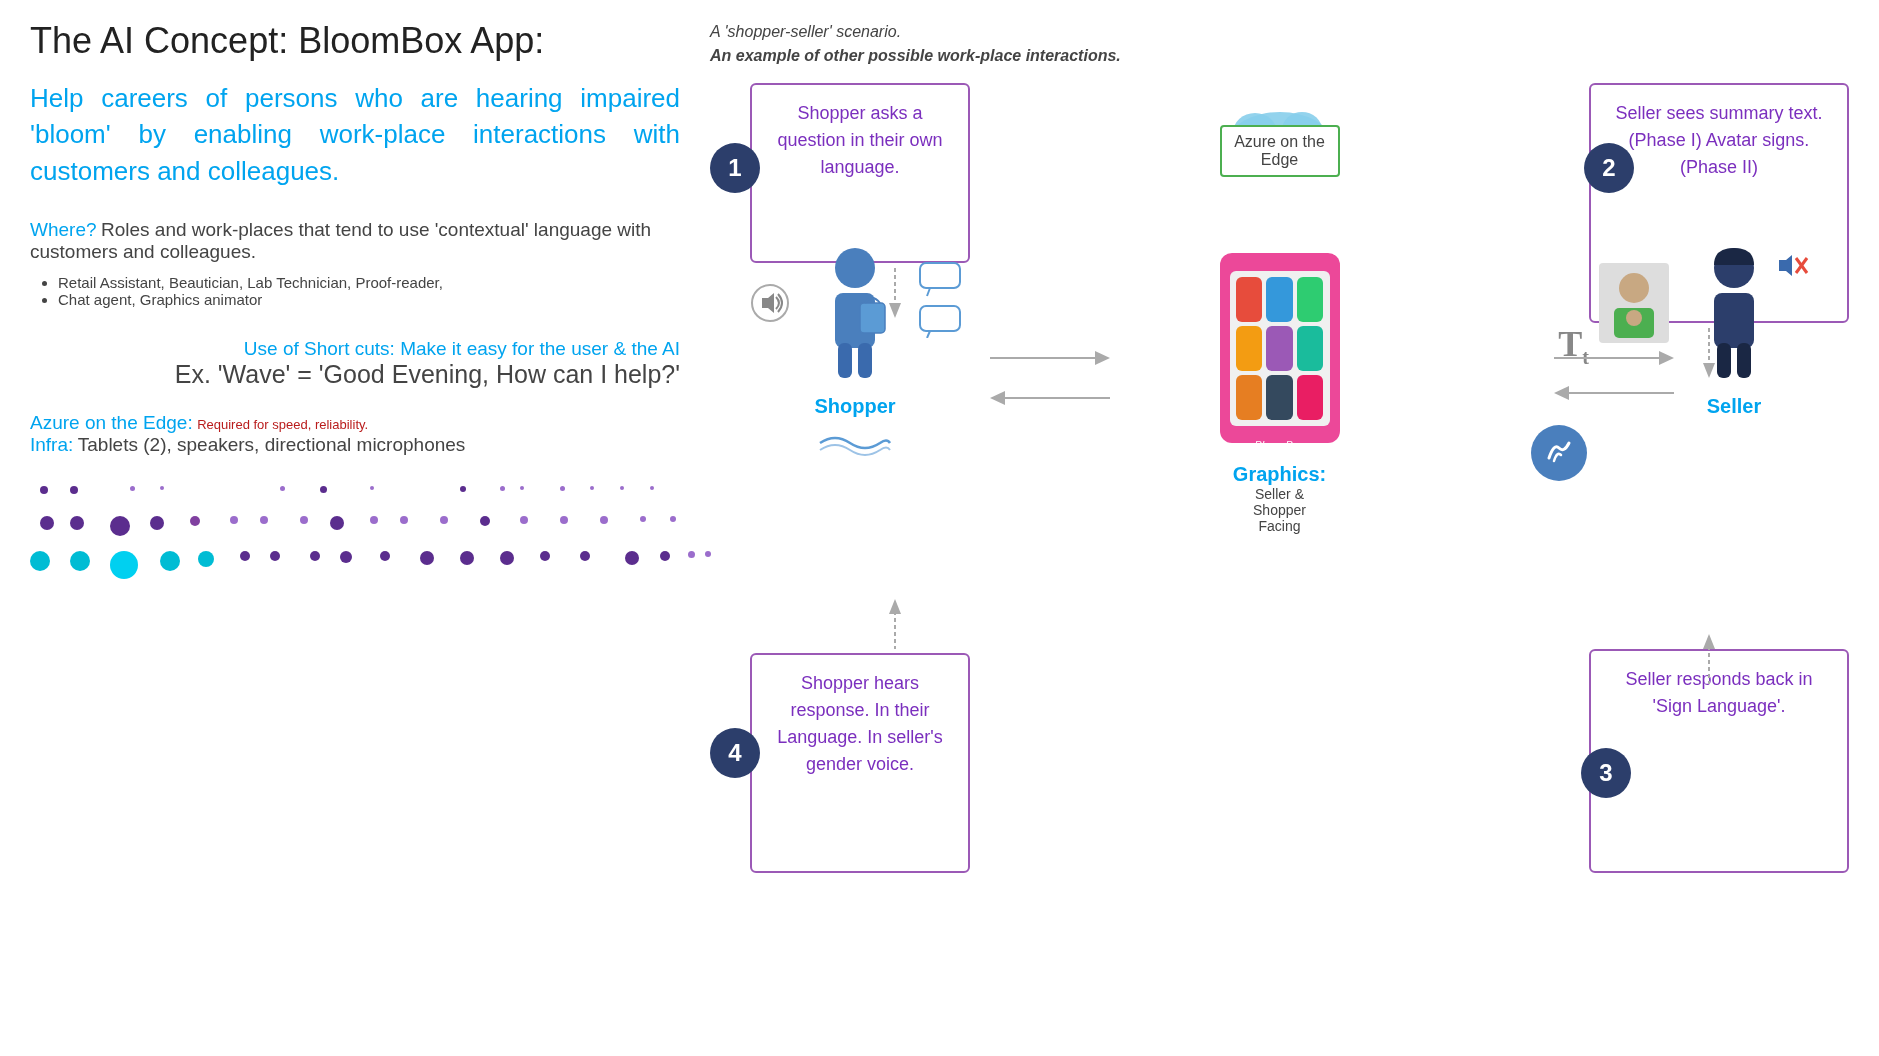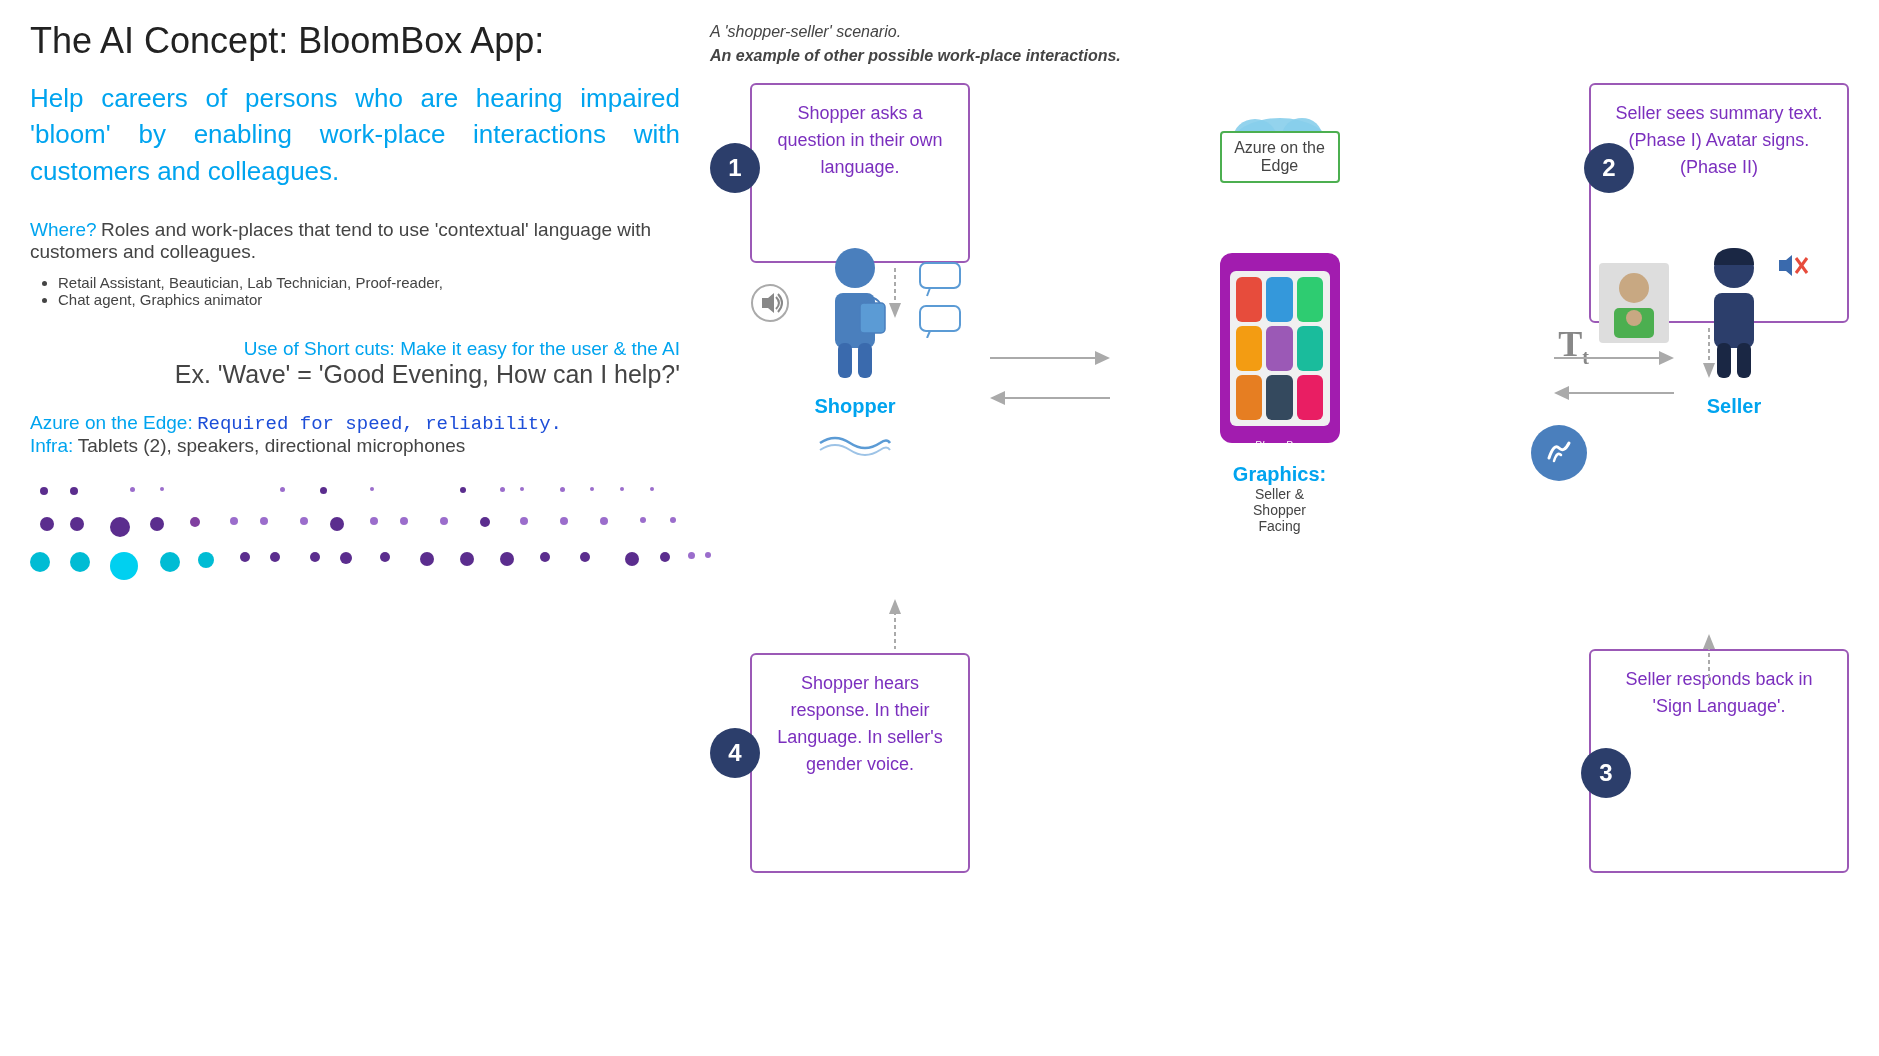--- a/index.html
+++ b/index.html
@@ -86,24 +86,23 @@
       margin-bottom: 20px;
     }
 
     .azure-label {
       font-size: 19px;
       color: #00a4ef;
       display: inline;
     }
 
     .azure-text {
-      font-size: 19px;
-      color: #1d4ed8;
+      font-size: 13px;
+      color: #b91c1c;
       display: inline;
-      font-family: Liberation Mono, monospace;
     }
 
     .infra-label {
       font-size: 19px;
       color: #00a4ef;
       display: inline;
     }
 
     .infra-text {
       font-size: 19px;
@@ -264,21 +263,21 @@
     
     .font-size-icon {
       font-size: 36px;
       color: #888;
       font-weight: bold;
       font-family: serif;
     }
 
     
     .tablet-body {
-      background: #a21caf;
+      background: #ec4899;
       border-radius: 12px;
       width: 120px;
       height: 190px;
       position: relative;
       display: flex;
       flex-direction: column;
       align-items: center;
       justify-content: center;
       padding: 8px;
     }
@@ -417,21 +416,21 @@
       </div>
 
       <div class="step-circle circle2" style="top:60px; right:215px;">
         <span>2</span>
       </div>
 
       <div class="step-box box2">
         <span>Seller sees summary text. (Phase I) Avatar signs. (Phase II)</span>
       </div>
 
-      <div style="position:absolute; top:18px; left:50%; transform:translateX(-50%);">
+      <div style="position:absolute; top:12px; left:50%; transform:translateX(-50%);">
         <svg width="120" height="80" viewBox="0 0 120 80">
 
           <ellipse cx="60" cy="45" rx="50" ry="28" fill="#87CEEB" opacity="0.9"></ellipse>
           <ellipse cx="35" cy="38" rx="22" ry="20" fill="#87CEEB" opacity="0.9"></ellipse>
           <ellipse cx="82" cy="35" rx="20" ry="18" fill="#87CEEB" opacity="0.9"></ellipse>
 
           <text x="50" y="52" font-size="22" font-weight="bold" fill="#0078d4" text-anchor="middle">A</text>
 
           <polygon points="60,55 55,70 63,67 58,85 67,68 59,72" fill="#FFA500" transform="translate(5,-5)"></polygon>
         </svg>

